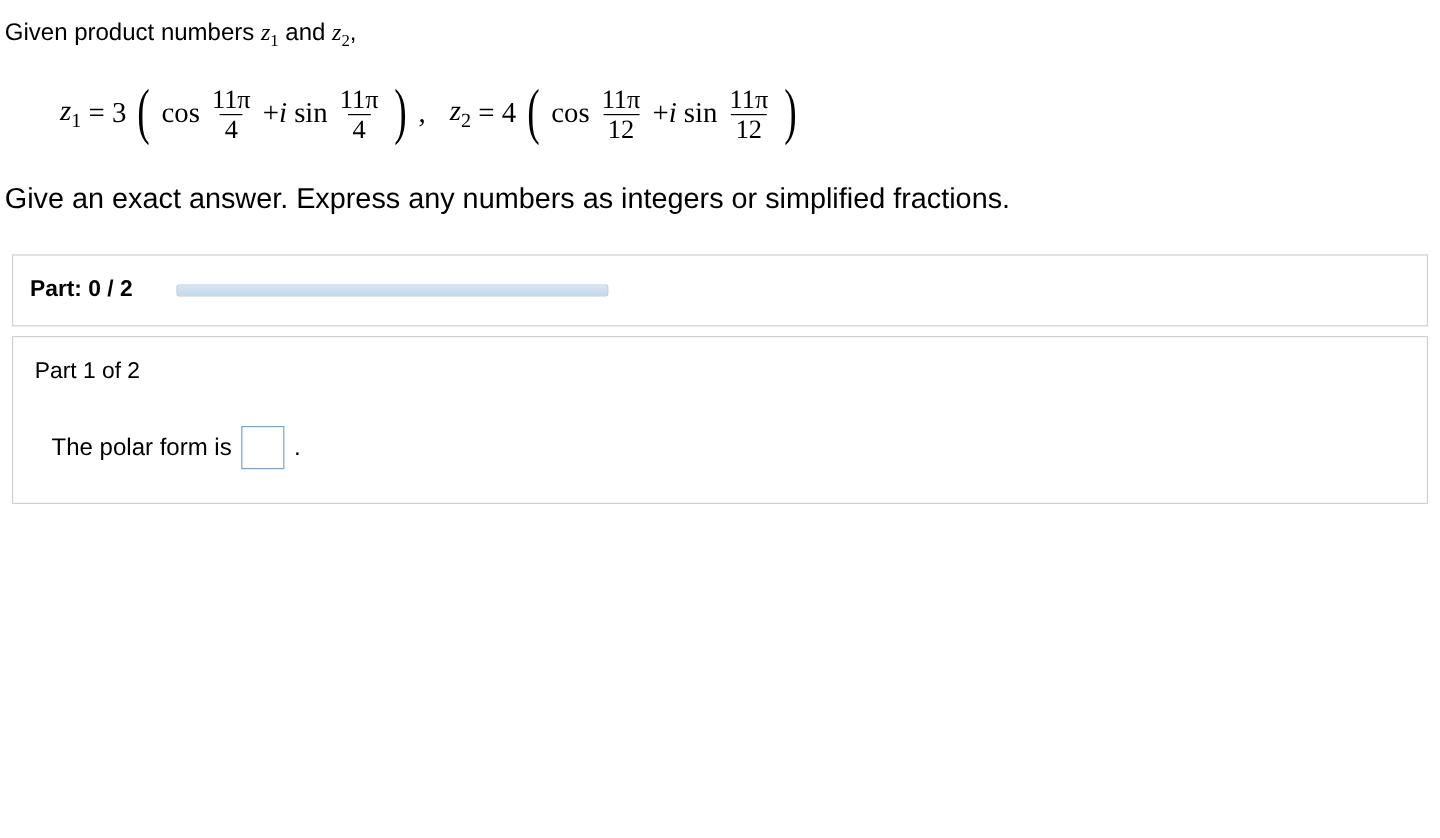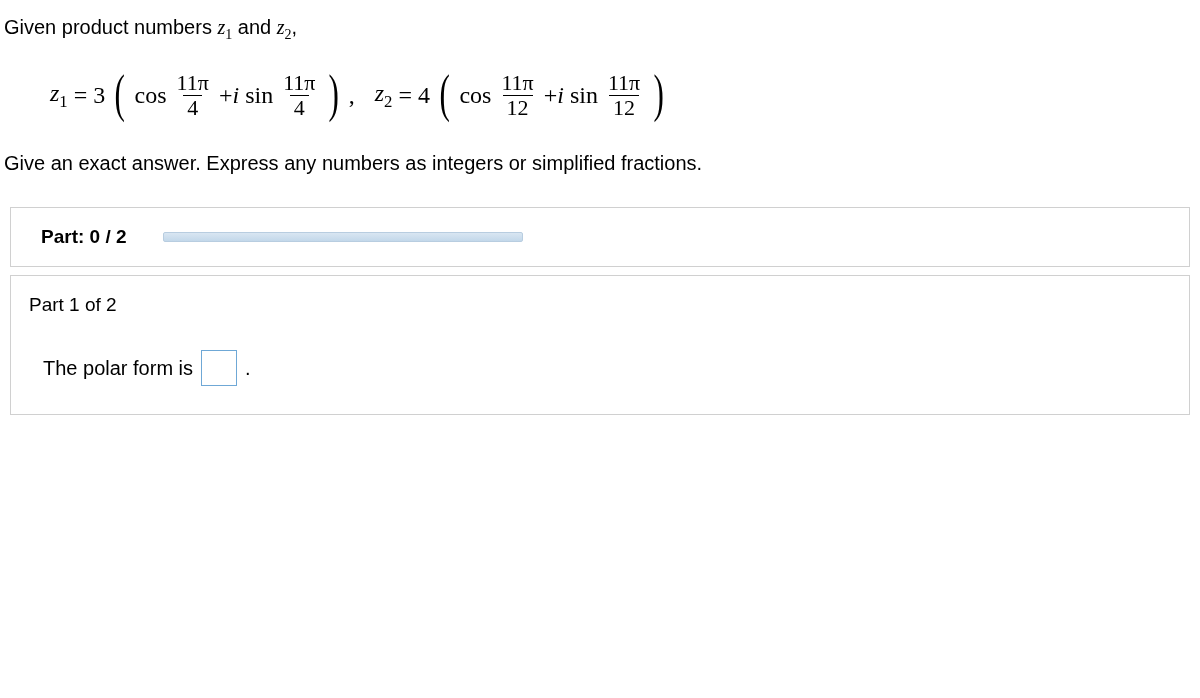--- a/index.html
+++ b/index.html
@@ -57,26 +57,26 @@
     }
     .frac .num {
       padding: 0 2px;
     }
     .frac .den {
       border-top: 1.5px solid #000;
       padding: 0 4px;
     }
     .instruction {
       padding: 8px 8px 20px 4px;
-      font-size: 20px;
+      font-size: 24px;
     }
     .part-progress-box {
       border: 1px solid #d0d0d0;
       margin: 12px 10px 8px 10px;
-      padding: 18px 30px;
+      padding: 18px 14px;
       display: flex;
       align-items: center;
       gap: 36px;
     }
     .part-progress-label {
       font-weight: bold;
       font-size: 19px;
     }
     .progress-bar {
       width: 360px;

